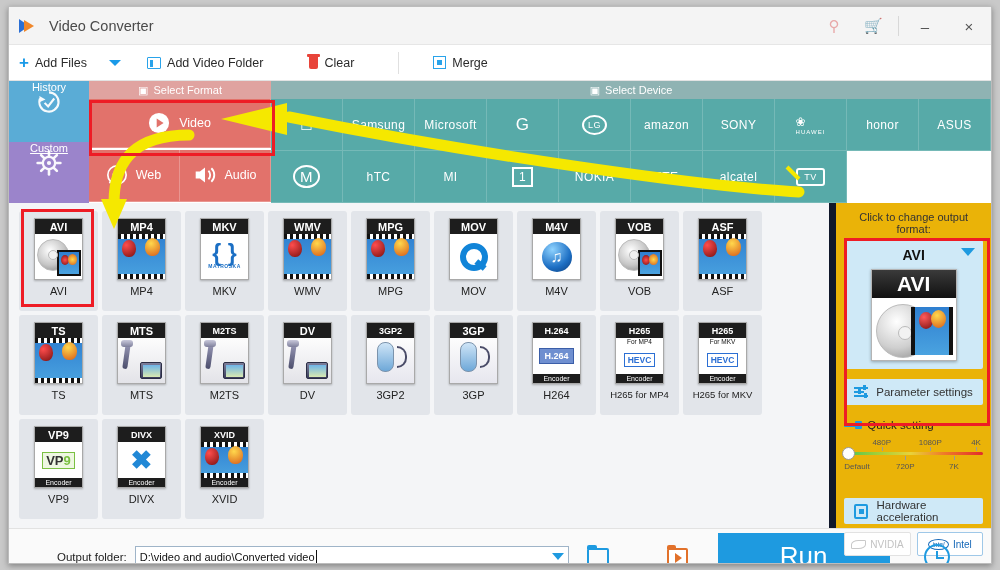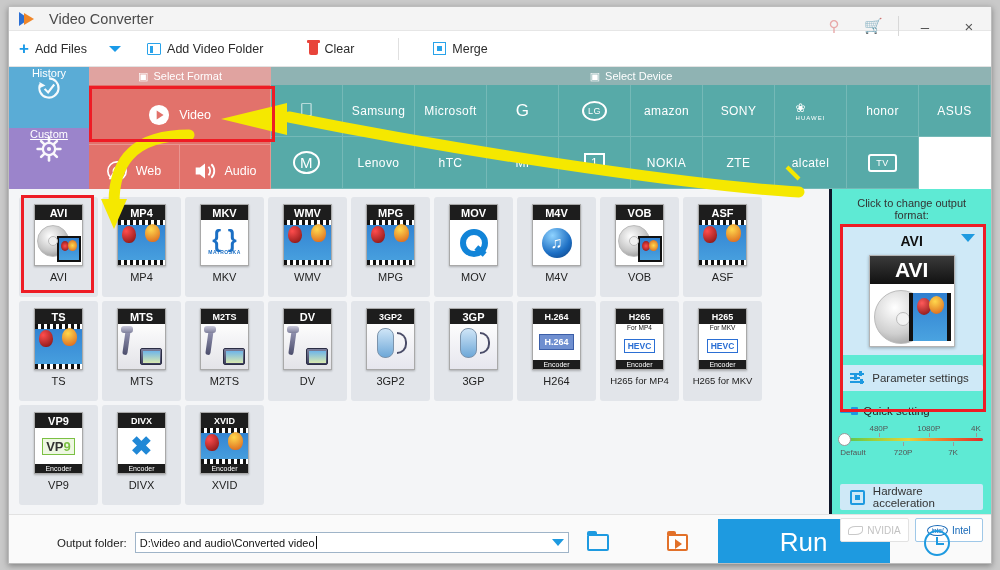--- a/index.html
+++ b/index.html
@@ -10,21 +10,21 @@
   }
   .app {
     position:absolute; left:8px; top:6px; width:984px; height:558px;
     background:#ffffff; border:1px solid #bcbcbc;
     box-shadow:0 2px 6px rgba(0,0,0,.35);
     overflow:hidden;
   }
 
   
   .titlebar {
-    height:24px; background:#f4f4f4; border-bottom:1px solid #e6e6e6;
+    height:38px; background:#f4f4f4; border-bottom:1px solid #e6e6e6;
     display:flex; align-items:center; position:relative;
   }
   .logo { width:18px; height:18px; margin-left:10px; position:relative; }
   .logo:before{content:"";position:absolute;left:0;top:2px;width:0;height:0;
     border-left:10px solid #2b6fd4;border-top:7px solid transparent;border-bottom:7px solid transparent;}
   .logo:after{content:"";position:absolute;left:5px;top:3px;width:0;height:0;
     border-left:10px solid #f0872a;border-top:6px solid transparent;border-bottom:6px solid transparent;}
   .app-title { margin-left:12px; font-size:14.5px; color:#4a4a4a; }
   .tb-right { position:absolute; right:0; top:0; height:38px; display:flex; align-items:center; }
   .tb-ico { width:40px; height:38px; display:flex; align-items:center; justify-content:center;
@@ -60,21 +60,21 @@
                 width:28px; height:28px; opacity:.95; }
 
   .fmt-col { width:182px; }
   .fmt-hdr { height:18px; background:#e0a3a0; color:#fff; font-size:11px;
              display:flex; align-items:center; justify-content:center; gap:5px; }
   .fmt-body { height:104px; display:flex; flex-wrap:wrap; }
   .fmt-tile { background:#e2726b; color:#fff; display:flex; align-items:center;
               justify-content:center; gap:9px; font-size:12.5px;
               border-right:1px solid rgba(255,255,255,.25);
               border-bottom:1px solid rgba(255,255,255,.25); }
-  .fmt-video { width:182px; height:60px; }
+  .fmt-video { width:182px; height:49px; }
   .fmt-half  { width:91px; height:52px; }
 
   .dev-col { flex:1; }
   .dev-hdr { height:18px; background:#8fb3b3; color:#fff; font-size:11px;
              display:flex; align-items:center; justify-content:center; gap:5px; }
   .dev-grid { height:104px; display:grid; grid-template-columns:repeat(10,1fr);
               grid-template-rows:1fr 1fr; }
   .dev-cell { background:#57aaa8; color:#fff; display:flex; align-items:center;
               justify-content:center; font-size:12px; letter-spacing:.4px;
               border-right:1px solid rgba(255,255,255,.18);
@@ -166,21 +166,21 @@
   .hevc{border:1.5px solid #2b6fd4;color:#2b6fd4;font-size:8.5px;font-weight:bold;
     padding:1px 3px;background:#fff;}
   .art-vp9{background:#fff;display:flex;align-items:center;justify-content:center;}
   .vp9box{border:1.5px solid #7bc043;background:#eef7e2;color:#333;font-size:13px;font-weight:bold;
     padding:0 3px;}
   .vp9box em{color:#7bc043;font-style:normal;}
   .art-divx{background:#fff;display:flex;align-items:center;justify-content:center;color:#2188d6;
     font-size:26px;font-weight:bold;}
 
   
-  .rpanel { width:162px; background:#5eead4; border-left:3px solid #0f172a;
+  .rpanel { width:162px; background:#eab308; border-left:7px solid #0f172a;
             padding:8px 8px 0 8px; position:relative; }
   .rp-hint { font-size:11px; color:#333; text-align:center; margin-bottom:5px; }
   .rp-card { background:#cfe9f7; border-radius:2px; padding:6px 6px 8px 6px; position:relative; }
   .rp-fmt { text-align:center; font-size:14px; font-weight:bold; color:#111; line-height:18px; }
   .rp-caret { position:absolute; right:8px; top:8px; width:0;height:0;
     border-left:7px solid transparent;border-right:7px solid transparent;border-top:8px solid #1e9ae0;}
   .rp-icon { width:86px; height:92px; margin:5px auto 0; background:#fff; border:1px solid #b4b4b4;
              box-shadow:0 1px 3px rgba(0,0,0,.3); display:flex; flex-direction:column; overflow:hidden;}
   .rp-icon-top { background:linear-gradient(#3a3a3a,#111); color:#fff; font-size:21px; font-weight:bold;
                  text-align:center; line-height:27px; height:28px; }
@@ -393,23 +393,20 @@
           <div class="dev-cell">
             <span>honor</span>
           </div>
           <div class="dev-cell">
             <span>ASUS</span>
           </div>
           <div class="dev-cell">
             <span style="font-size: 15px; border: 2px solid rgb(255, 255, 255); border-radius: 50%; padding: 1px 5px;">M</span>
           </div>
           <div class="dev-cell">
-            <span>Lenovo</span>
-          </div>
-          <div class="dev-cell">
             <span>hTC</span>
           </div>
           <div class="dev-cell">
             <span>MI</span>
           </div>
           <div class="dev-cell">
             <span style="border: 2px solid rgb(255, 255, 255); padding: 1px 5px;">1</span>
           </div>
           <div class="dev-cell">
             <span>NOKIA</span>

